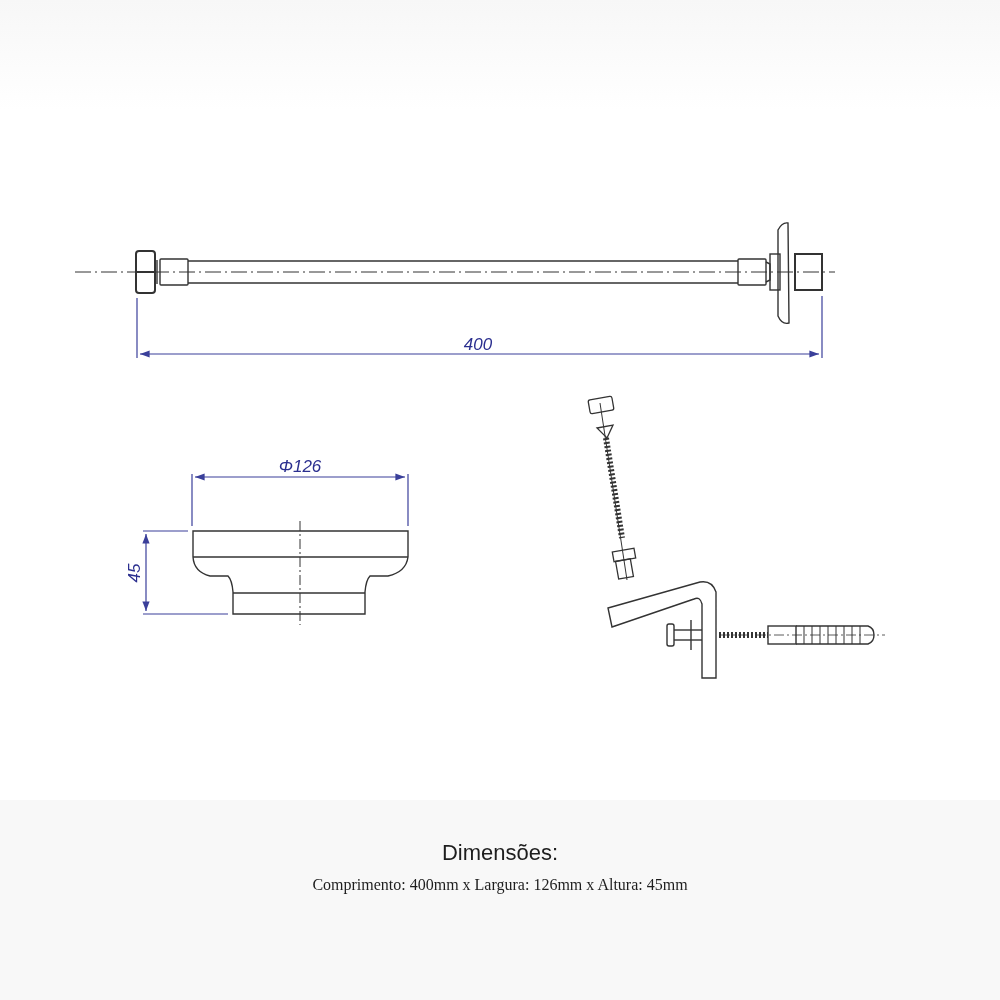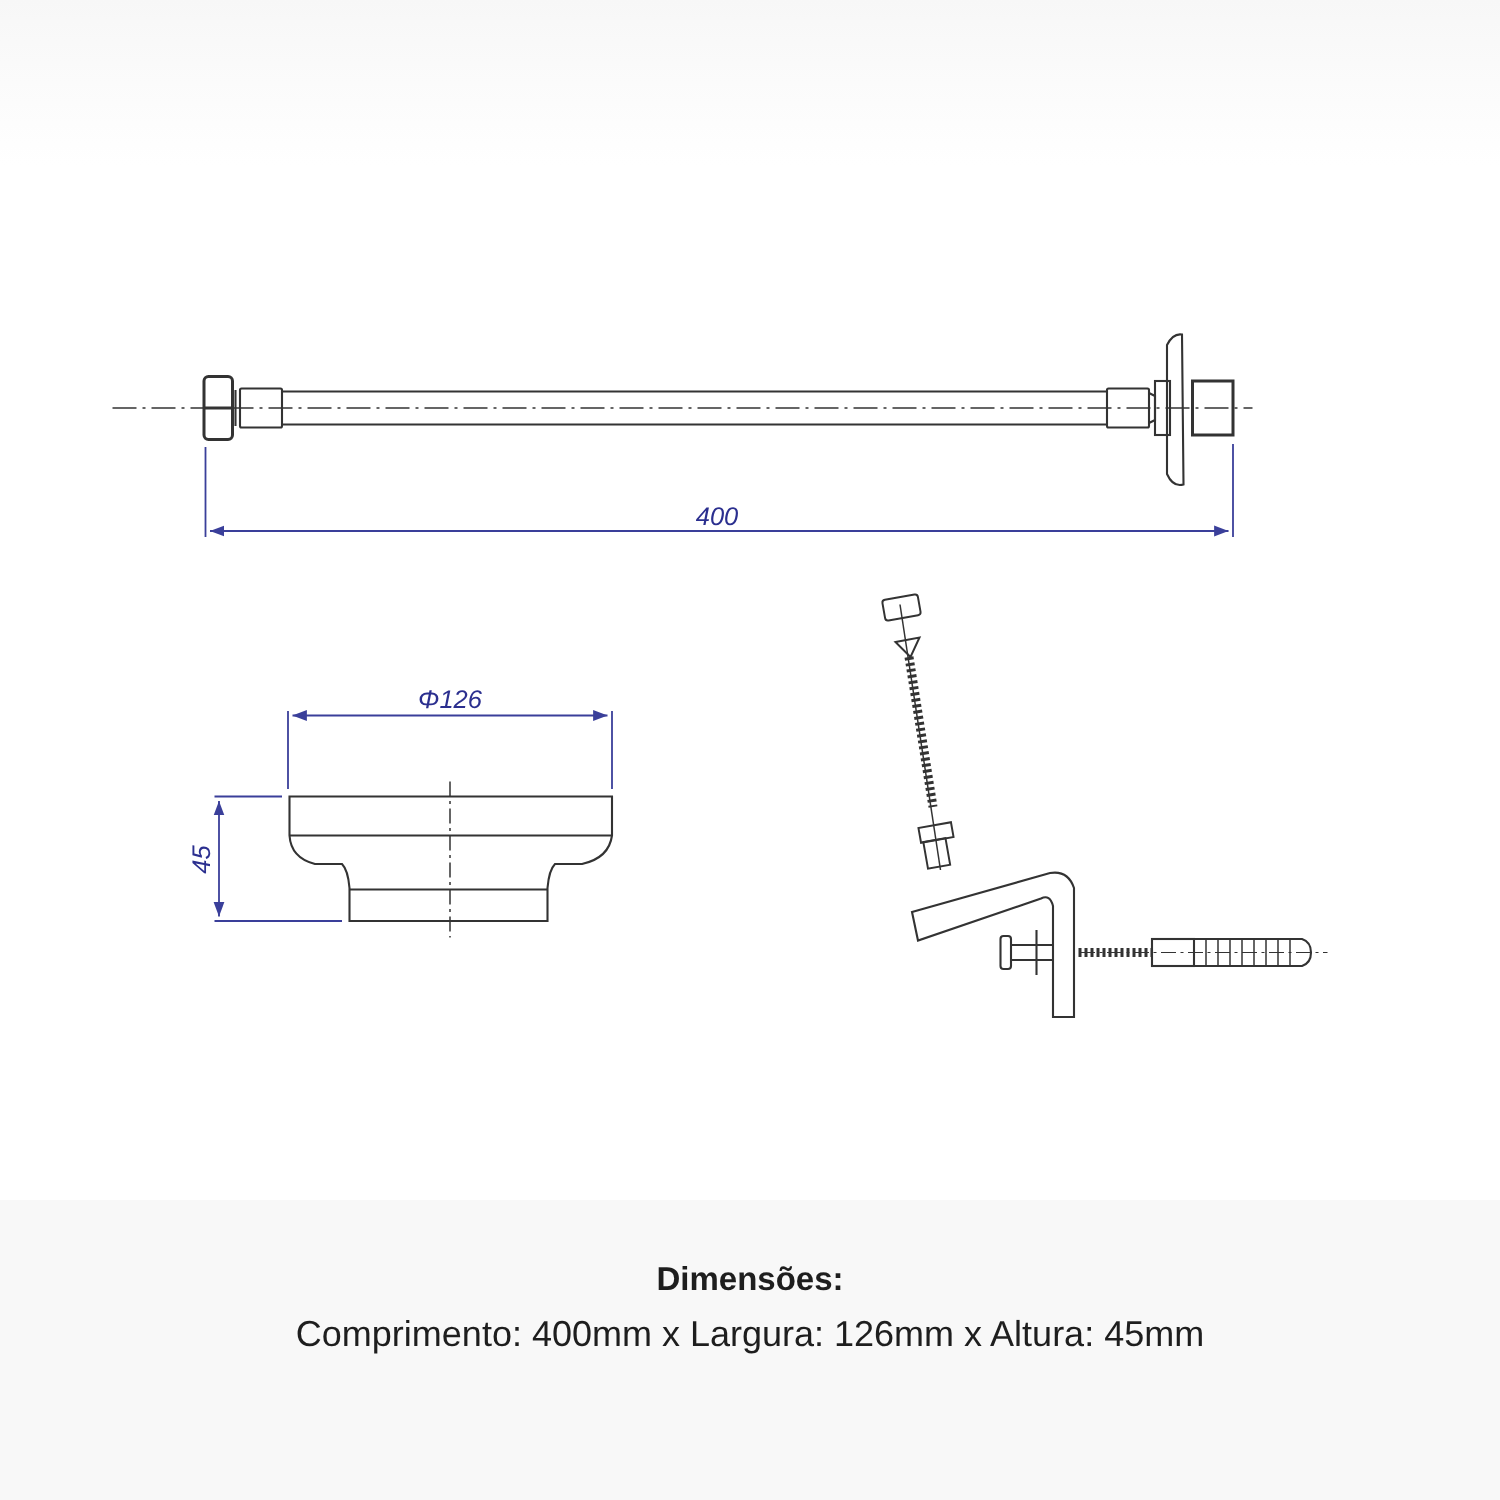--- a/index.html
+++ b/index.html
@@ -1,22 +1,22 @@
 <!DOCTYPE html>
 <html><head>
 <meta charset="utf-8">
 <style>
   html, body { margin:0; padding:0; background:#ffffff; }
   body { width:1000px; height:1000px; position:relative; overflow:hidden; font-family:"Liberation Sans", sans-serif; }
   .top-fade { position:absolute; left:0; top:0; width:1000px; height:110px; background:linear-gradient(#f7f7f7, #ffffff); }
   .bottom-band { position:absolute; left:0; top:800px; width:1000px; height:200px; background:#f8f8f8; }
   svg.drawing { position:absolute; left:0; top:0; }
   .caption { position:absolute; left:0; width:1000px; text-align:center; color:#1e1e1e; }
-  .caption-title { top:840px; font-size:22px; font-weight:bold; }
-  .caption-body { top:876px; font-size:24px; }
+  .caption-title { top:840px; font-size:22px; font-weight:normal; }
+  .caption-body { top:876px; font-size:16px;font-family:Liberation Serif, serif; }
   .dimtxt { font-family:"Liberation Sans", sans-serif; font-style:italic; fill:#2b2f8f; font-size:17px; }
 </style>
 </head>
 <body>
 
 <div class="top-fade"></div>
 <div class="bottom-band"></div>
 
 <svg class="drawing" width="1000" height="1000" viewBox="0 0 1000 1000">
   <defs>

